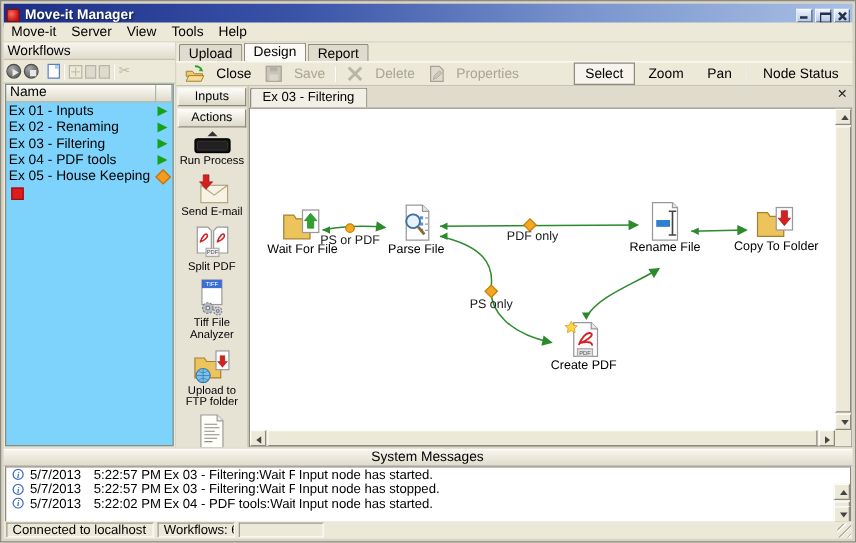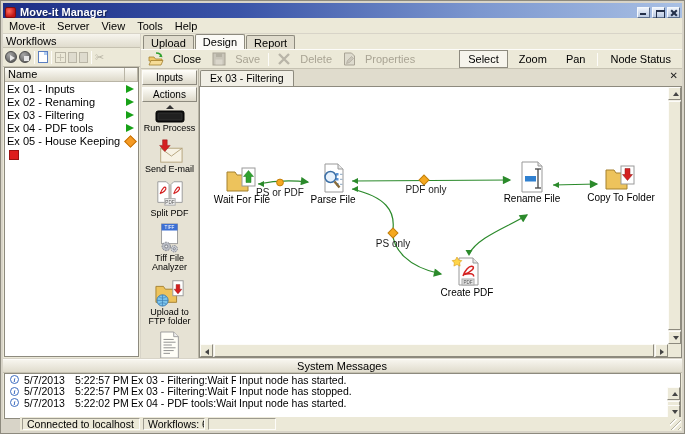--- a/index.html
+++ b/index.html
@@ -40,21 +40,21 @@
   .mini-circle.play::before{ content:""; position:absolute; left:4px; top:3px; border-left:5px solid #e8e8e8; border-top:3px solid transparent; border-bottom:3px solid transparent;}
   .mini-circle.stop::before{ content:""; position:absolute; left:3.5px; top:3.5px; width:5px; height:5px; background:#e8e8e8;}
   .mini-doc{ width:10px; height:12px; background:#fff; border:1px solid #5a7ec0; position:relative;}
   .mini-doc::before{ content:""; position:absolute; right:0; top:0; width:3px; height:3px; background:#aecbf2; }
   .mini-gray{ width:11px; height:11px; border:1px solid #b9b5a6; position:relative; }
   .mini-grid::before{ content:""; position:absolute; inset:1px; background:
       linear-gradient(#c6c2b2,#c6c2b2) 0 3px/100% 1px no-repeat,
       linear-gradient(#c6c2b2,#c6c2b2) 3px 0/1px 100% no-repeat; }
   .mini-doc-gray{ width:9px; height:11px; background:#dedbce; border:1px solid #b9b5a6; }
   .mini-scissors{ color:#b9b5a6; font-size:11px; line-height:11px; }
-  #wf-list{ flex:1; margin:0 1px 1px 1px; background:#ffffff; border:1px solid #8d8a7e; display:flex; flex-direction:column; overflow:hidden;}
+  #wf-list{ flex:1; margin:0 1px 1px 1px; background:#7dd3fc; border:1px solid #8d8a7e; display:flex; flex-direction:column; overflow:hidden;}
   #wf-list-header{ display:flex; height:14px; flex:0 0 auto; }
   .col-head{ background:linear-gradient(#fdfcf7,#ddd9ca); border-right:1px solid #b9b5a6; border-bottom:1px solid #b9b5a6; padding-left:3px; line-height:13px; }
   .col-head.name{ flex:1; } .col-head.stat{ width:13px; }
   .wf-row{ display:flex; align-items:center; height:13px; padding-left:2px; }
   .wf-row .nm{ flex:1; white-space:nowrap; overflow:hidden; }
   .wf-status{ width:12px; height:10px; position:relative; margin-right:2px; flex:0 0 auto;}
   .wf-status[data-status="running"]::before{ content:""; position:absolute; left:2px; top:1px; border-left:8px solid #17a117; border-top:4.5px solid transparent; border-bottom:4.5px solid transparent; }
   .wf-status[data-status="paused"]::before{ content:""; position:absolute; left:2px; top:1px; width:7px; height:7px; background:#f59a23; border:1px solid #c47208; transform:rotate(45deg); }
   .wf-status[data-status="stopped"]::before{ content:""; position:absolute; left:2px; top:1px; width:8px; height:8px; background:#de1c1c; border:1px solid #991010; }
 
@@ -113,21 +113,21 @@
   .mrow.header{ height:13px; }
   .mcell{ padding-left:3px; white-space:nowrap; overflow:hidden; }
   .mc0{ width:16px; flex:0 0 auto; display:flex; justify-content:center;}
   .mc1{ width:51px; flex:0 0 auto;} .mc2{ width:56px; flex:0 0 auto;}
   .mc3{ width:108px; flex:0 0 auto;} .mc4{ flex:1; }
   .mrow.header .mcell{ background:linear-gradient(#fdfcf7,#ddd9ca); border-right:1px solid #c6c2b2; border-bottom:1px solid #b9b5a6; height:100%; line-height:12px;}
   .info-ico{ width:9px; height:9px; border-radius:50%; border:1px solid #3d6cc0; color:#3d6cc0; font:italic bold 7px "Liberation Serif",serif; text-align:center; line-height:8px; background:#fff;}
   #msg-sb{ position:absolute; top:13px; right:0; bottom:0; width:13px; background:#f0eee6; }
 
   
-  #statusbar{ position:absolute; left:19px; bottom:2px; right:2px; height:14px; background:#ece9d8; display:flex; gap:3px; padding:1px 2px; font-size:10.5px;}
+  #statusbar{ position:absolute; left:2px; bottom:2px; right:2px; height:14px; background:#ece9d8; display:flex; gap:3px; padding:1px 2px; font-size:10.5px;}
   .sb-cell{ border:1px solid; border-color:#9d9a8e #fdfcf9 #fdfcf9 #9d9a8e; padding:0 4px; line-height:11px; white-space:nowrap; overflow:hidden;}
   .sb-c1{ width:118px;} .sb-c2{ width:62px;} .sb-c3{ width:68px;}
   #grip{ position:absolute; right:1px; bottom:1px; width:11px; height:11px;
     background:repeating-linear-gradient(135deg, transparent 0 3px, #b5b2a2 3px 4px, #fdfcf9 4px 5px); }
 </style>
 </head>
 <body>
 
 <div id="titlebar">
   <div id="app-icon"></div>

